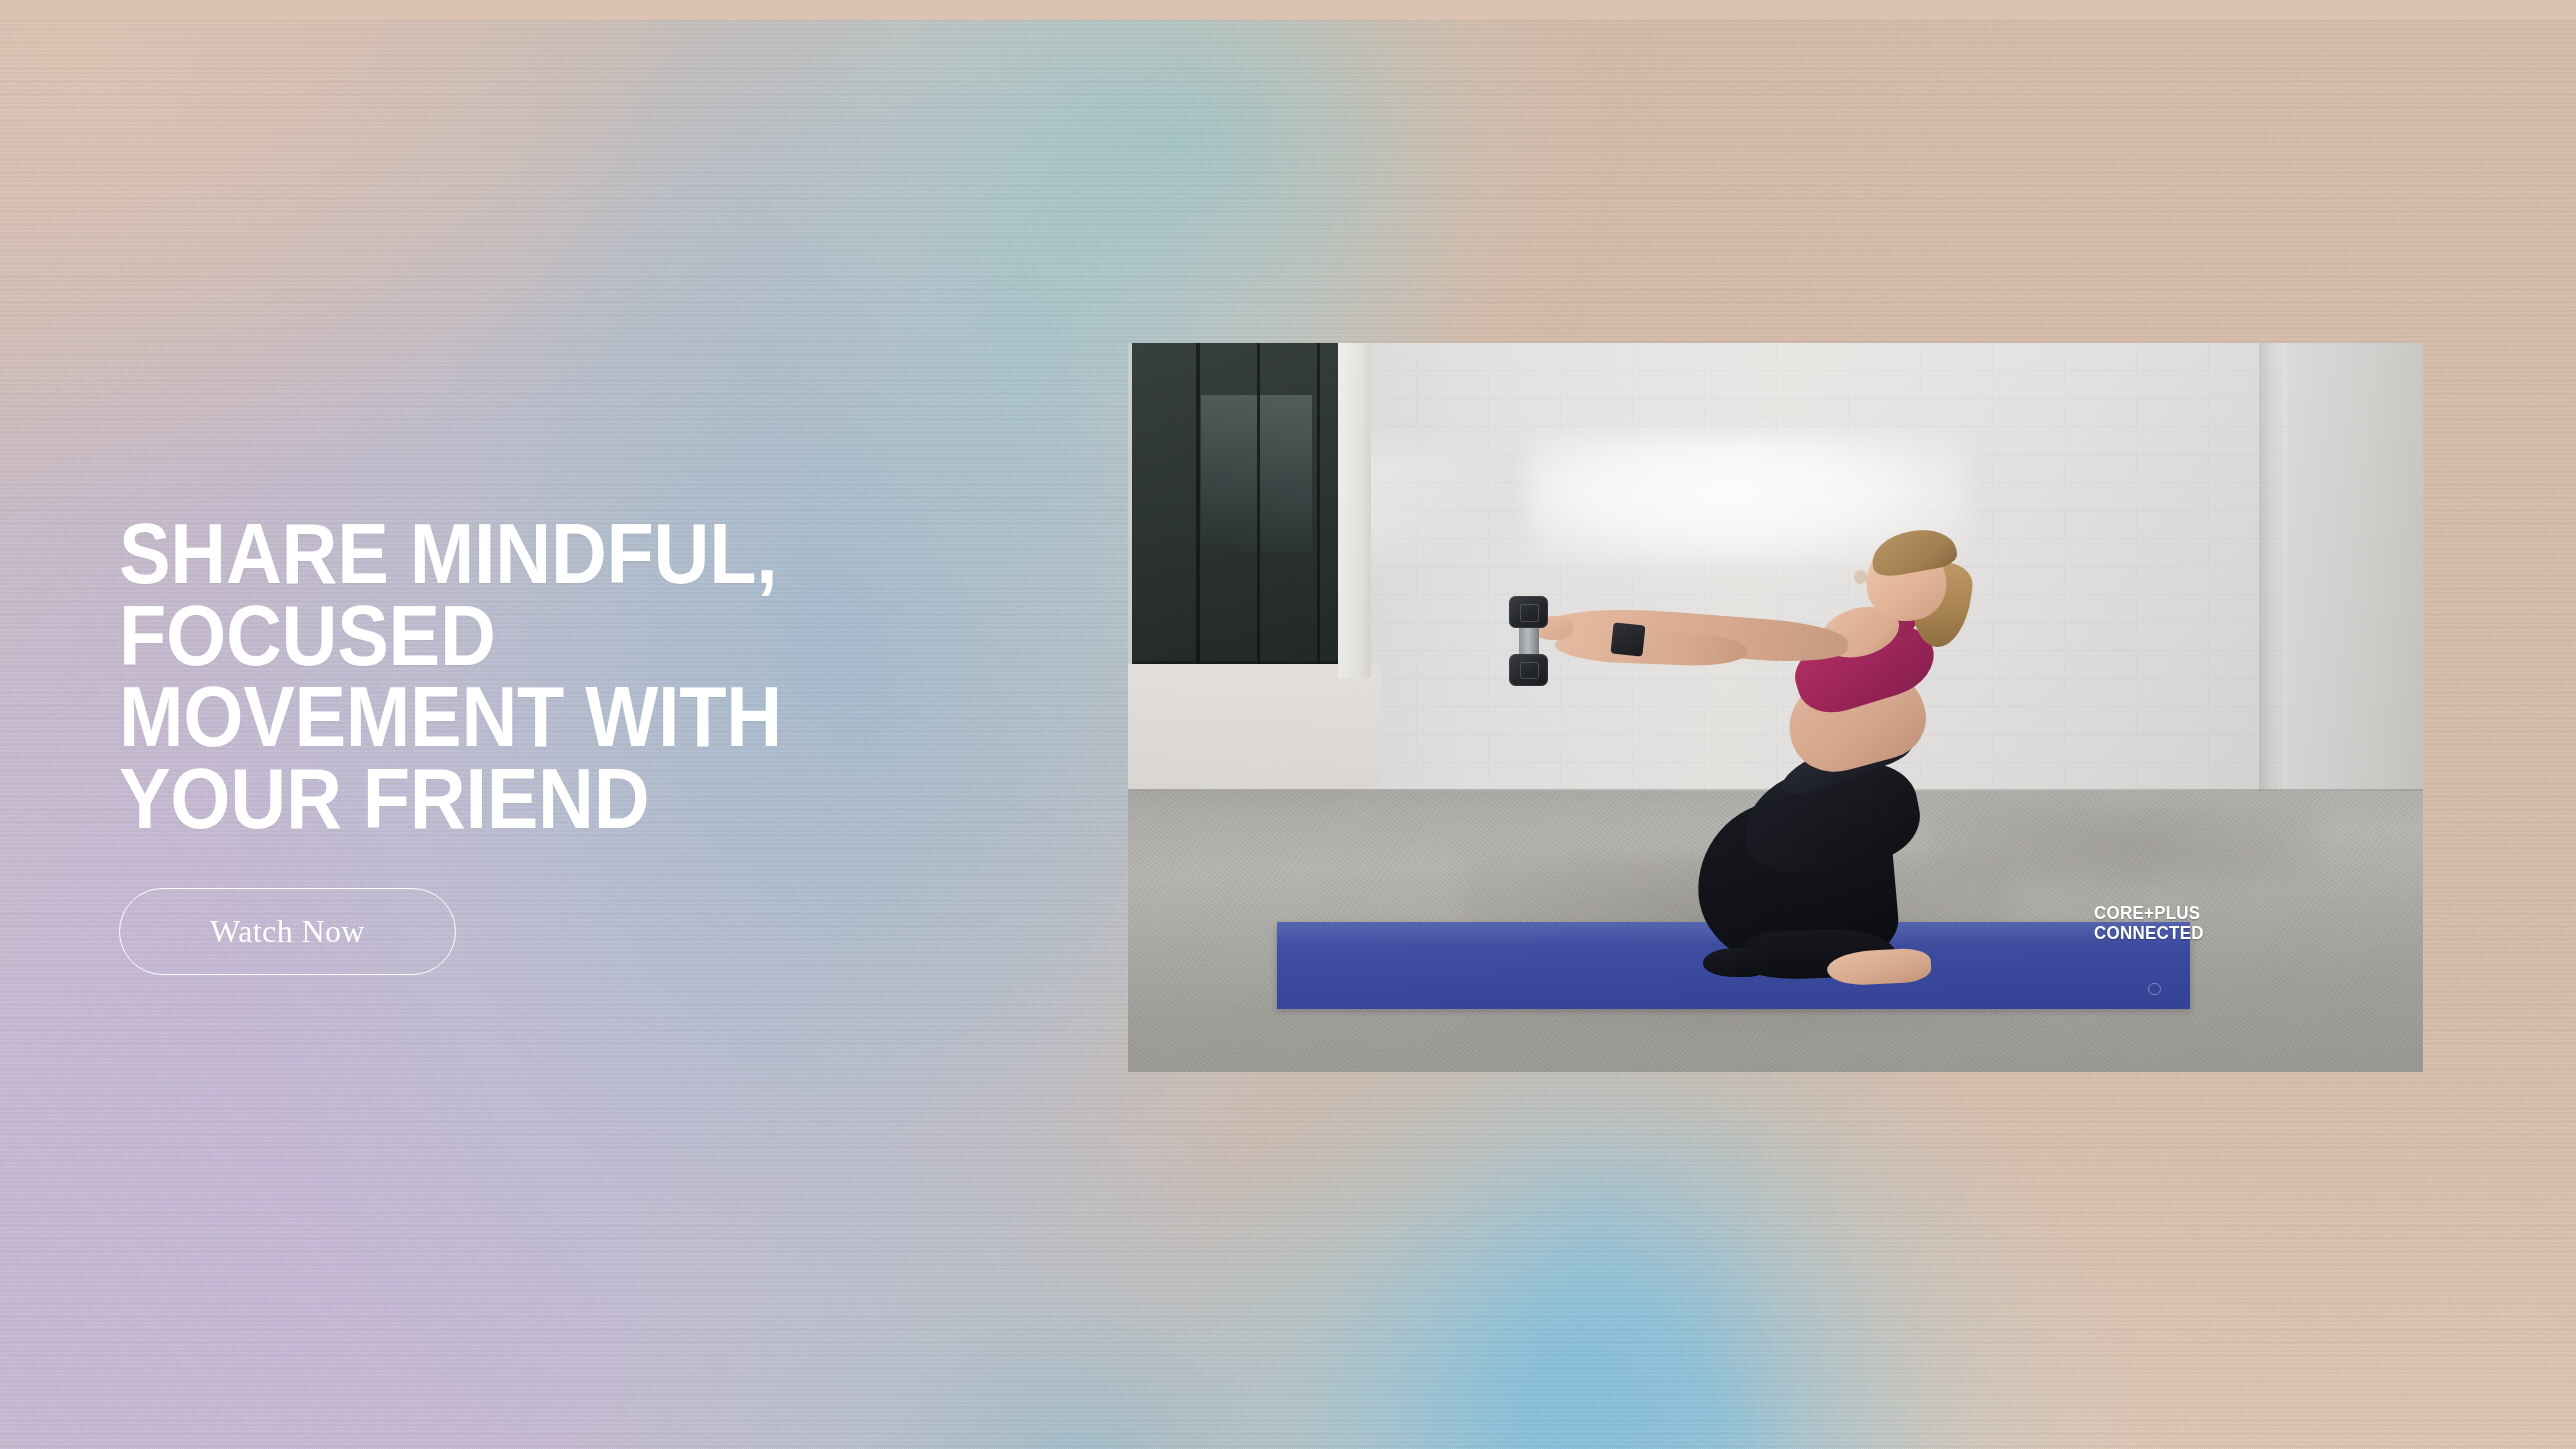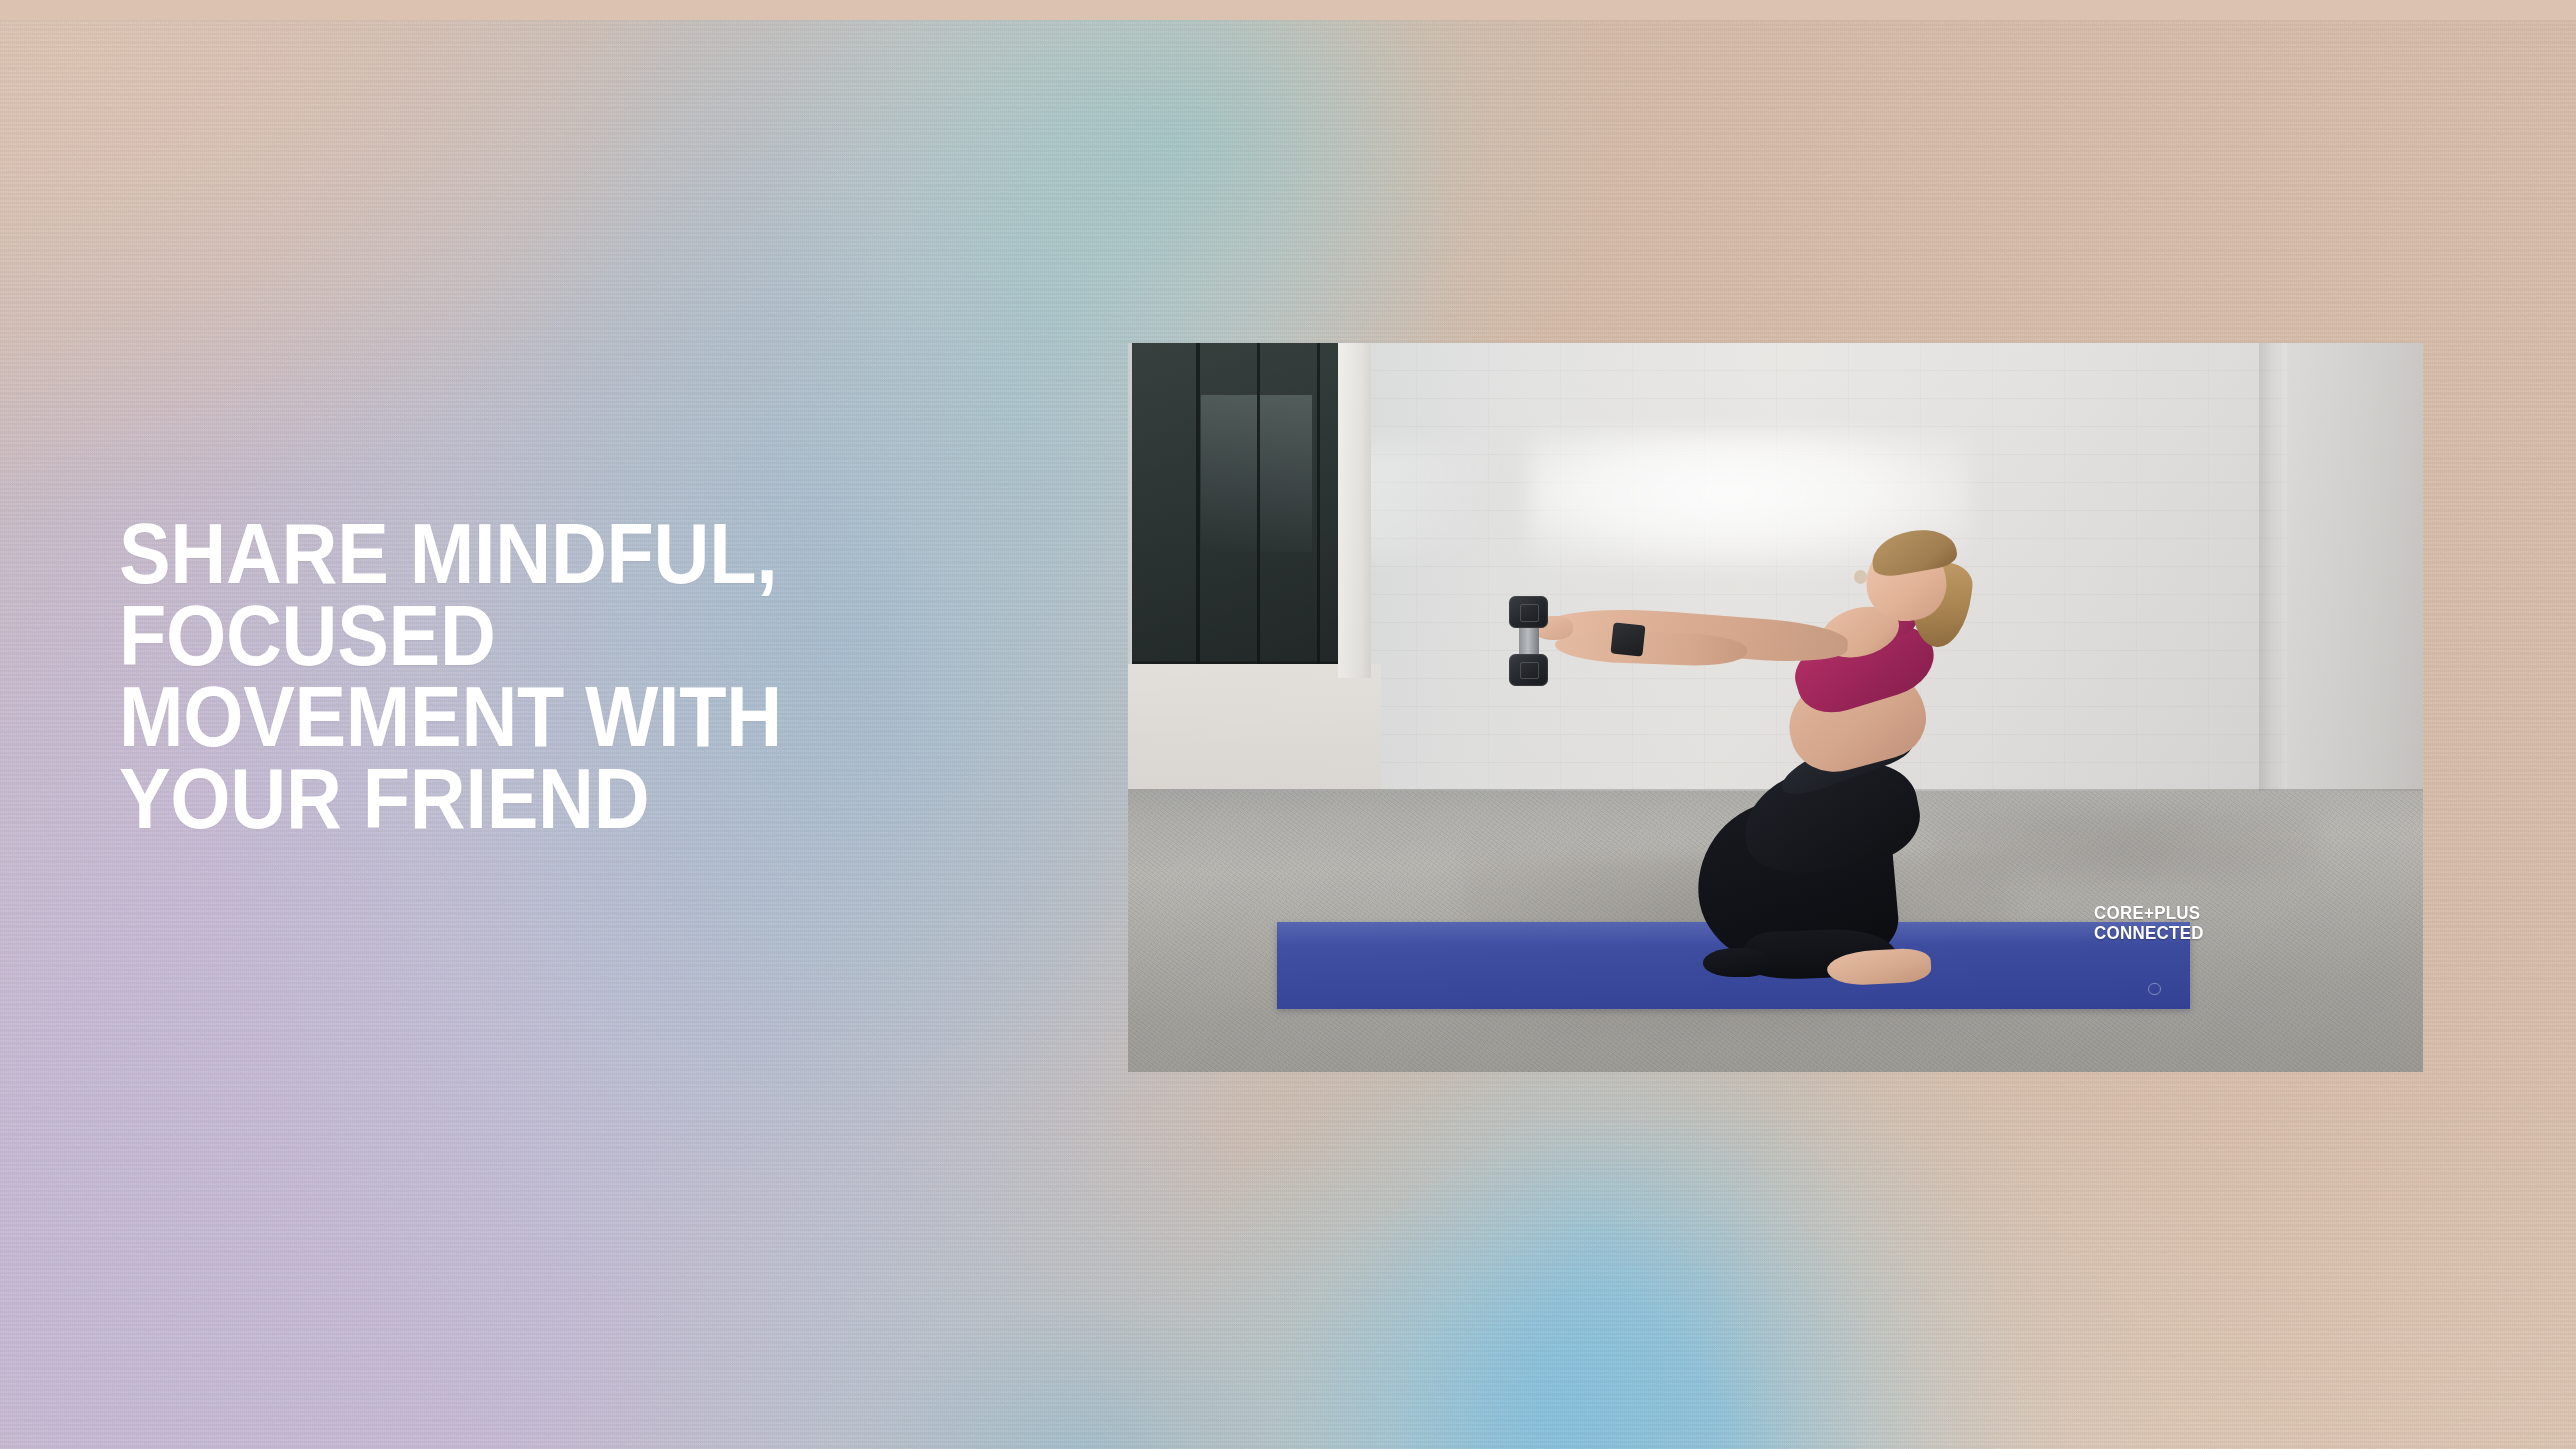--- a/index.html
+++ b/index.html
@@ -681,20 +681,23 @@
   <div class="bg-layer bg-beige-right"></div>
   <div class="bg-layer bg-peach-tl"></div>
   <div class="bg-layer bg-grain"></div>
 
   <div class="copy">
     <h1 class="headline">SHARE MINDFUL,
 FOCUSED
 MOVEMENT WITH
 YOUR FRIEND</h1>
 
+    <div class="cta-wrap">
+      <button class="cta-button">Watch Now</button>
+    </div>
   </div>
 
   <div class="video-panel">
     <div class="photo">
 
       <div class="wall">
         <div class="wall-brick"></div>
         <div class="wall-light-2"></div>
         <div class="wall-light"></div>
         <div class="wall-return"></div>

